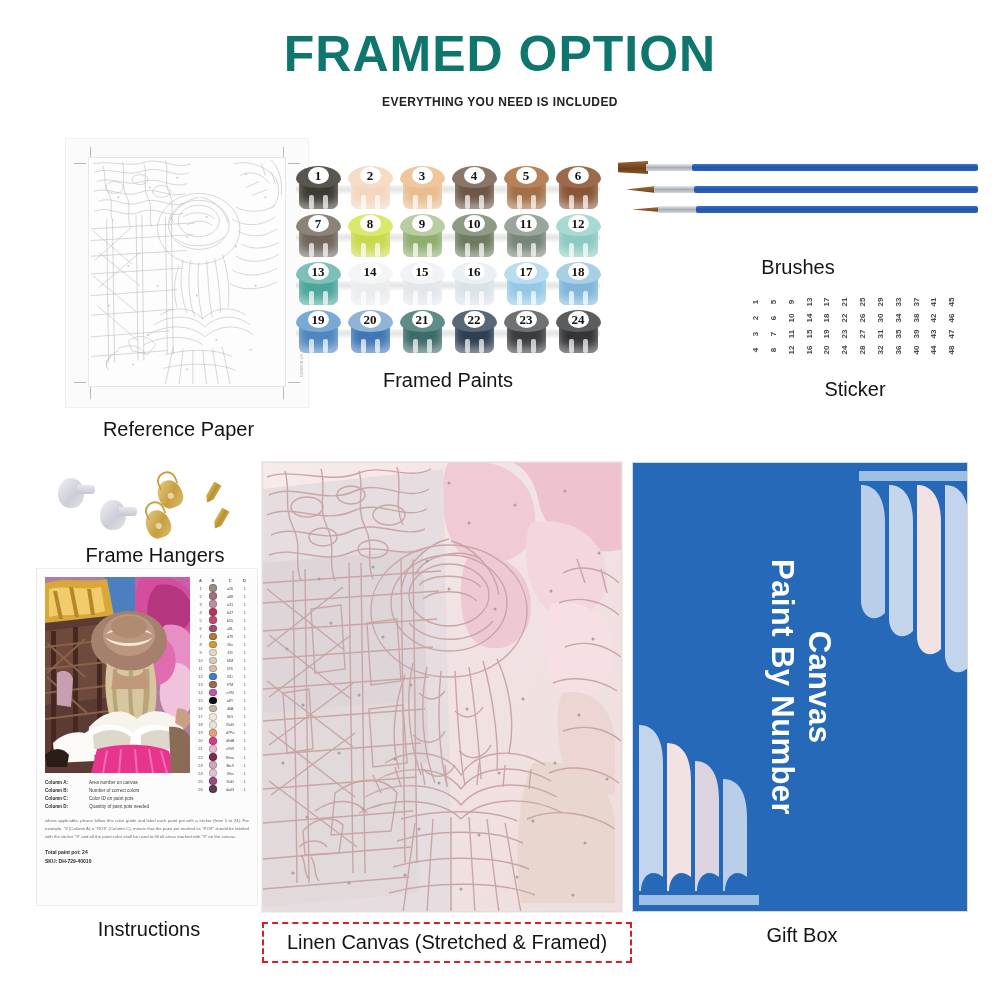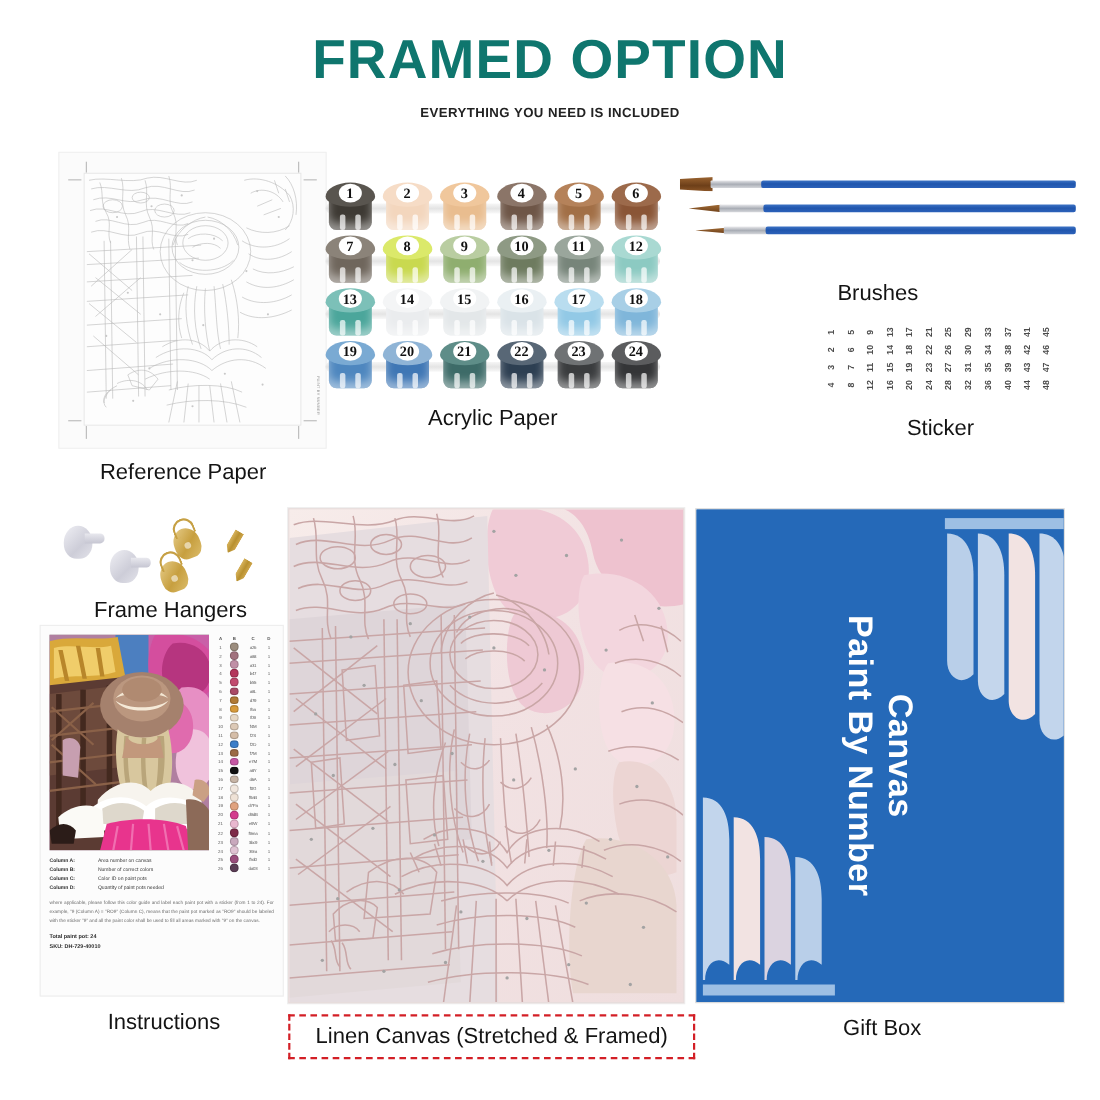--- a/index.html
+++ b/index.html
@@ -26,21 +26,21 @@
   
   .caption {
     font-size: 20px; color: #141414; text-align: center;
     font-family: "Liberation Sans", sans-serif;
   }
 
   
   .cell { position: absolute; }
 
   
-  #ref-paper { left: 30px; top: 138px; width: 250px; padding-left: 23px; }
+  #ref-paper { left: 42px; top: 138px; width: 250px; padding-left: 23px; }
   .ref-sheet {
     width: 244px; height: 270px; background: #fbfbfb;
     position: relative; border: 1px solid #f0f0f0;
   }
   .ref-inner {
     position: absolute; left: 22px; top: 18px; right: 22px; bottom: 20px;
     background: #fdfdfd; border: 1px solid #e8e8e8; overflow: hidden;
   }
   .cropmark { position: absolute; background: #b9b9b9; }
   .ref-side-code {
@@ -544,21 +544,21 @@
           </div>
           <div class="pot">
             <div class="body" style="background:#343537"></div>
             <div class="lid" style="background:#5b5c5e"></div>
             <div class="numbg"></div>
             <div class="num">24</div>
           </div>
         </div>
       </div>
     </div>
-  <div class="caption" id="paints-caption">Acrylic Paper</div>
+  <div class="caption" id="paints-caption">Framed Paints</div>
 </div>
 
 <div class="cell" id="brushes">
   <div class="brush-set">
 
     <div class="brush" style="top:4px; left:0; right:0;">
       <div class="bristle-flat" style="left:0px; width:30px; top:-3px;"></div>
       <div class="ferrule" style="left:28px; width:48px;"></div>
       <div class="handle" style="left:74px; right:0;"></div>
     </div>

